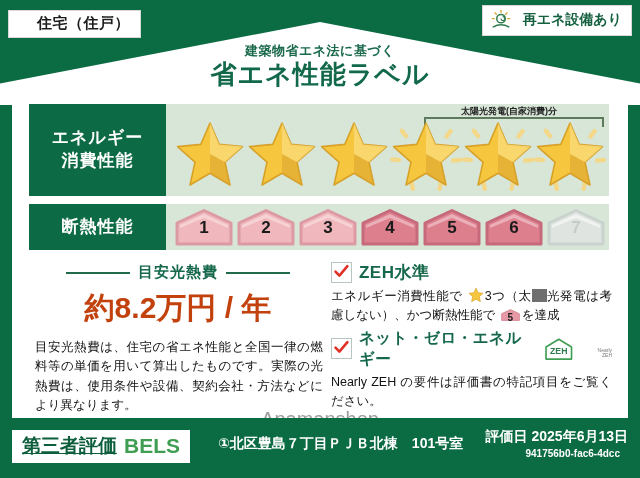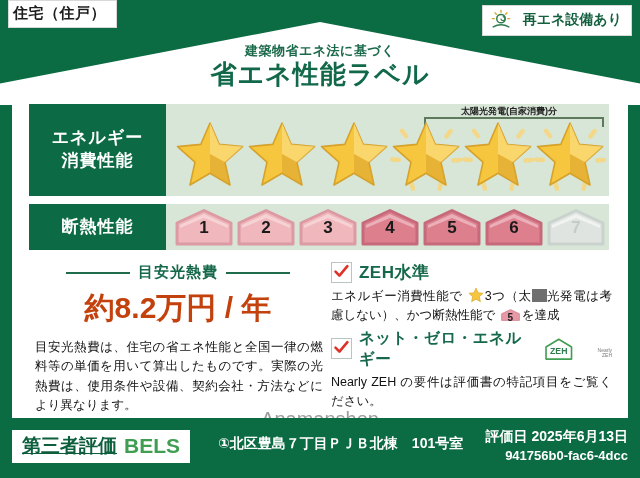--- a/index.html
+++ b/index.html
@@ -12,23 +12,23 @@
 
   
   .roof-wrap{position:absolute;left:0;top:0;width:640px;height:105px;overflow:hidden;}
   .roof{
     position:absolute;left:-8px;top:22px;width:656px;height:210px;
     background:#ffffff;
     clip-path:polygon(50% 0%, 100% 30%, 100% 100%, 0% 100%, 0% 30%);
   }
 
   .badge-housetype{
-    position:absolute;left:8px;top:0;
+    position:absolute;left:8px;top:10px;
     background:#ffffff;border:1px solid #d8d8d8;
-    padding:4px 10px 5px 4px;
+    padding:4px 10px 5px 28px;
     font-size:15px;font-weight:bold;color:#1d1d1d;letter-spacing:.5px;
     line-height:1.1;
   }
   .badge-renew{
     position:absolute;right:8px;top:5px;
     background:#ffffff;border:1px solid #d8d8d8;
     padding:3px 9px 4px 7px;
     display:flex;align-items:center;gap:11px;
     font-size:14px;font-weight:bold;color:#14603f;
     line-height:1.1;
@@ -148,22 +148,22 @@
   .bels .en{font-size:21px;font-weight:bold;color:#3f9e52;letter-spacing:0px;}
   .addr{
     position:absolute;left:218px;top:17px;
     font-size:14px;font-weight:bold;color:#ffffff;letter-spacing:0px;white-space:nowrap;
   }
   .evaldate{
     position:absolute;right:12px;top:10px;text-align:right;
     font-size:14px;font-weight:bold;color:#ffffff;
   }
   .evalid{
-    position:absolute;right:12px;top:30px;text-align:right;
-    font-size:13px;font-weight:bold;color:#ffffff;
+    position:absolute;right:20px;top:30px;text-align:right;
+    font-size:10px;font-weight:bold;color:#ffffff;
   }
 
   .watermark{
     position:absolute;left:0;top:408px;width:640px;text-align:center;
     font-size:20px;color:#8d8d8d;opacity:.85;letter-spacing:0px;pointer-events:none;
   }
 </style>
 </head>
 <body>
 

